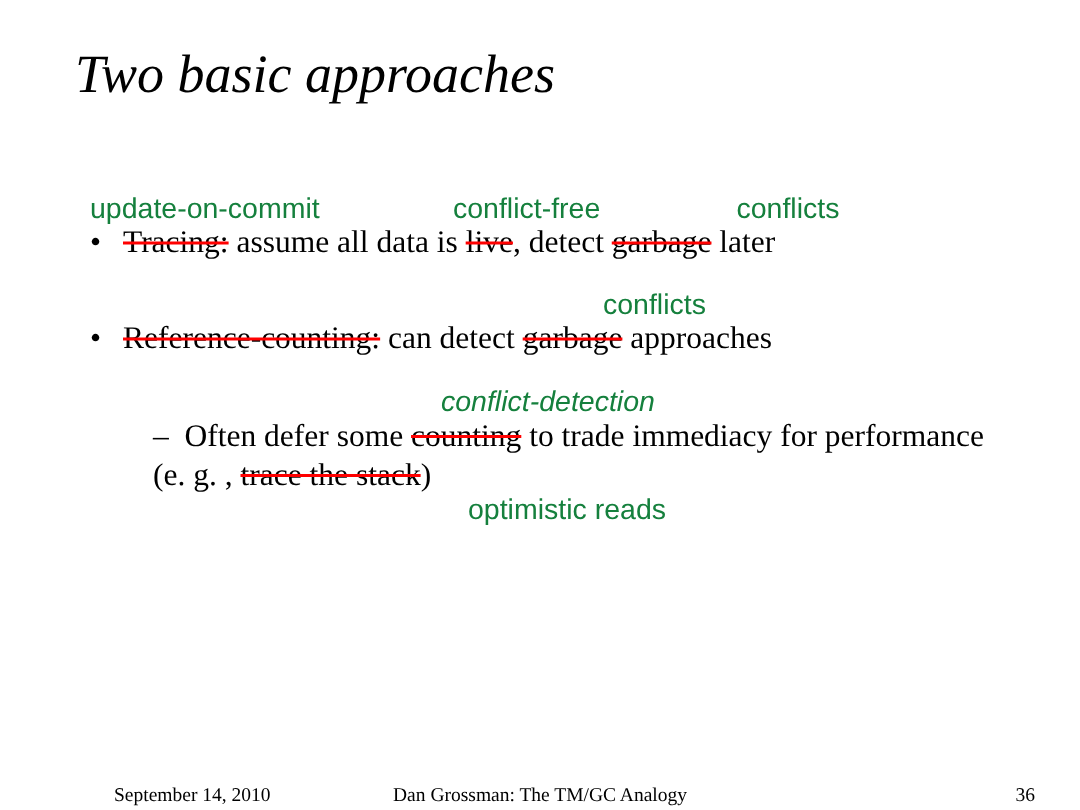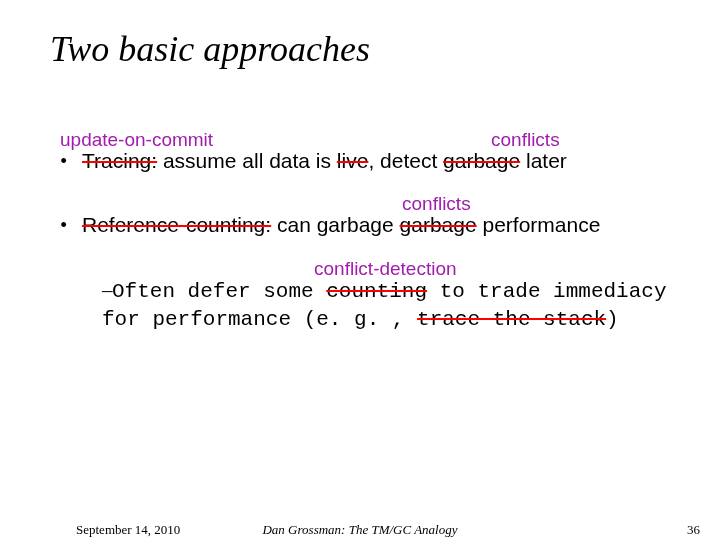--- a/index.html
+++ b/index.html
@@ -38,91 +38,93 @@
     position: relative;
     margin-bottom: 26px;
   }
   .bullet-mark {
     position: absolute;
     left: 0;
     top: 0;
   }
   .bullet-text {
     margin-left: 22px;
-    font-family: Liberation Sans, sans-serif;
+    font-family: Liberation Serif, serif;
     text-align: right;
   }
   .sub {
     margin-left: 42px;
     position: relative;
   }
   .sub .dash {
     position: absolute;
     left: 0;
   }
   .sub .sub-text {
-    margin-left: 10px;
-    font-family: Liberation Mono, monospace;
+    margin-left: 21px;
+    font-family: Liberation Serif, serif;
   }
   .strike {
     text-decoration: line-through;
     text-decoration-color: #ff0000;
     text-decoration-thickness: 2px;
   }
   .anno {
     position: absolute;
     font-family: "Comic Sans MS", "Comic Sans", cursive, sans-serif;
-    color: #a21caf;
+    color: #15803d;
     font-size: 19px;
     white-space: nowrap;
   }
   .footer {
     position: absolute;
     bottom: 18px;
     left: 0;
     width: 720px;
     font-family: "Times New Roman", Times, serif;
     font-size: 13px;
   }
   .footer .date { position: absolute; left: 76px; }
-  .footer .center { position: absolute; left: 0; width: 720px; text-align: center; font-style: italic; }
-  .footer .num { position: absolute; right: 20px; }
+  .footer .center { position: absolute; left: 0; width: 720px; text-align: center; }
+  .footer .num { position: absolute; right: 30px; }
 </style>
 </head>
 <body>
 
 <div class="slide">
 
   <div class="title">Two basic approaches</div>
 
   <div class="body">
 
     <div class="bullet-row" style="margin-top:18px;">
       <span class="bullet-mark">•</span>
       <span class="bullet-text">
         <span class="strike">Tracing:</span><span> assume all data is </span><span class="strike">live</span><span>, detect </span><span class="strike">garbage</span><span> later</span>
       </span>
       <span class="anno" style="left:0px; top:-20px;">update-on-commit</span>
+      <span class="anno" style="left:242px; top:-20px;">conflict-free</span>
       <span class="anno" style="left:431px; top:-20px;">conflicts</span>
     </div>
 
     <div class="bullet-row" style="margin-top:38px;">
       <span class="bullet-mark">•</span>
       <span class="bullet-text">
-        <span class="strike">Reference-counting:</span><span> can garbage </span><span class="strike">garbage</span><span> performance</span>
+        <span class="strike">Reference-counting:</span><span> can detect </span><span class="strike">garbage</span><span> approaches</span>
       </span>
       <span class="anno" style="left:342px; top:-20px;">conflicts</span>
     </div>
 
     <div class="bullet-row sub" style="margin-top:38px;">
       <span class="dash">–</span>
       <span class="sub-text">
         <span>Often defer some </span><span class="strike">counting</span><span> to trade immediacy for performance (e. g. , </span><span class="strike">trace the stack</span><span>)</span>
       </span>
-      <span class="anno" style="left:212px; top:-20px;">conflict-detection</span>
+      <span class="anno" style="left:192px; top:-20px;font-style:italic;">conflict-detection</span>
+      <span class="anno" style="left:210px; top:52px;">optimistic reads</span>
     </div>
 
   </div>
 
   <div class="footer">
     <span class="date">September 14, 2010</span>
     <span class="center">Dan Grossman: The TM/GC Analogy</span>
     <span class="num">36</span>
   </div>
 

